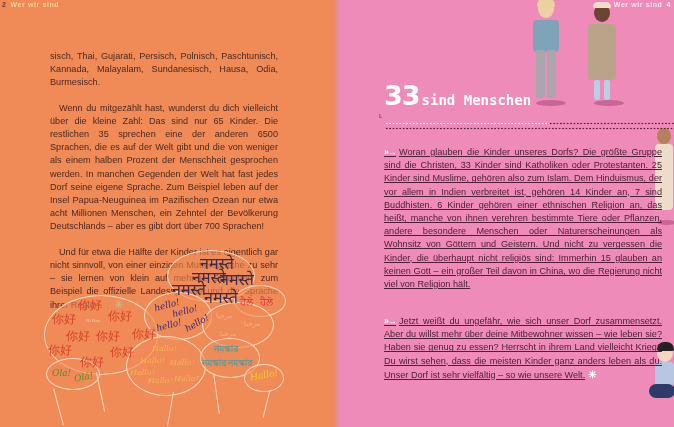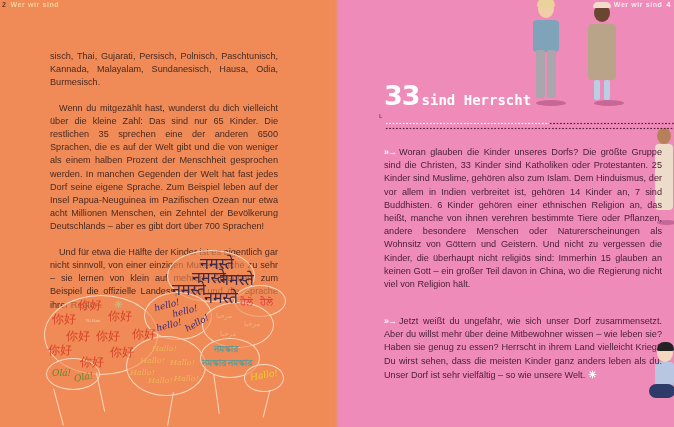--- a/index.html
+++ b/index.html
@@ -44,21 +44,21 @@
   .heading .num { font-size: 27px; font-weight: bold; letter-spacing: -1px; font-family: "DejaVu Sans", sans-serif; }
   .heading .label { font-size: 14px; font-weight: bold; font-family: "DejaVu Sans Mono", monospace; margin-left: 2px; }
   .crop-mark { position: absolute; left: 379px; top: 111px; font-size: 8px; color: #7a3050; }
   .dots { position: absolute; left: 385px; height: 3px; background-image: radial-gradient(circle, currentColor 0.9px, transparent 1.1px); background-size: 3.4px 3px; }
   .dots-white { top: 122px; width: 298px; color: #ffffff; background-image: radial-gradient(circle, #ffffff 0.9px, transparent 1.1px); }
   .dots-dark { top: 127px; width: 298px; }
   .dots-row1-dark { position: absolute; left: 549px; top: 122px; width: 134px; height: 3px; background-image: radial-gradient(circle, #5a1c3a 0.9px, transparent 1.1px); background-size: 3.4px 3px; background-color: #ee8bb8; }
   .dots-dark { background-image: radial-gradient(circle, #5a1c3a 0.9px, transparent 1.1px); }
 
   .right-text { left: 384px; width: 278px; color: #4d2038; }
-  .right-text p { margin: 0; }
+  .right-text p { margin: 0; text-decoration: underline; }
   .arrow { color: #ffffff; font-weight: bold; margin-right: 3px; font-size: 9px; letter-spacing: -1px; }
   .para1 { top: 146px; }
   .para2 { top: 315px; }
   .star-white { color: #ffffff; }
 
   
   .figure { position: absolute; }
   .head { position: absolute; border-radius: 50%; }
   .torso { position: absolute; border-radius: 4px; }
   .leg { position: absolute; border-radius: 2px; }
@@ -182,21 +182,21 @@
   </div>
 
   <div class="running-head right-head">
     <span class="sec">Wer wir sind</span><span class="pg">4</span>
   </div>
 </div>
 
 <div class="gutter"></div>
 
 <div class="heading">
-  <span class="num">33</span><span class="label">sind Herrscht</span>
+  <span class="num">33</span><span class="label">sind Menschen</span>
 </div>
 <div class="crop-mark">ʟ</div>
 <div class="dots dots-white"></div>
 <div class="dots-row1-dark"></div>
 <div class="dots dots-dark"></div>
 
 <div class="body-text right-text para1">
   <p><span class="arrow">»→</span><span>Woran glauben die Kinder unseres Dorfs? Die größte Gruppe sind die Christen, 33 Kinder sind Katholiken oder Protestanten. 25 Kinder sind Muslime, gehören also zum Islam. Dem Hinduismus, der vor allem in Indien verbreitet ist, gehören 14 Kinder an, 7 sind Buddhisten. 6 Kinder gehören einer ethnischen Religion an, das heißt, manche von ihnen verehren bestimmte Tiere oder Pflanzen, andere besondere Menschen oder Naturerscheinungen als Wohnsitz von Göttern und Geistern. Und nicht zu vergessen die Kinder, die überhaupt nicht religiös sind: Immerhin 15 glauben an keinen Gott – ein großer Teil davon in China, wo die Regierung nicht viel von Religion hält.</span></p>
 </div>
 <div class="body-text right-text para2">

